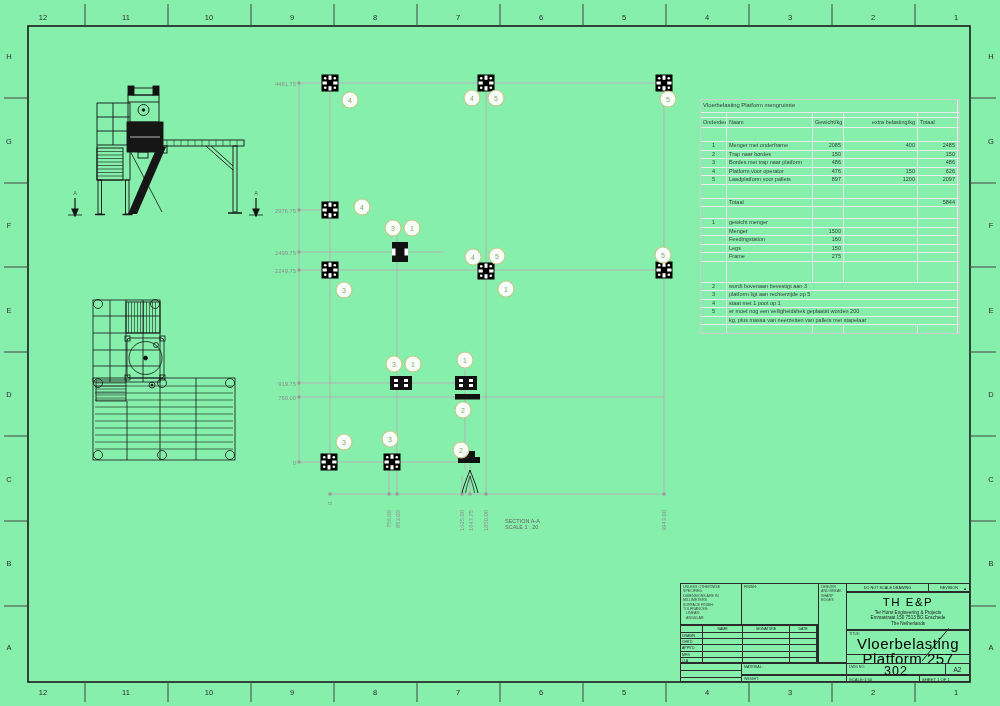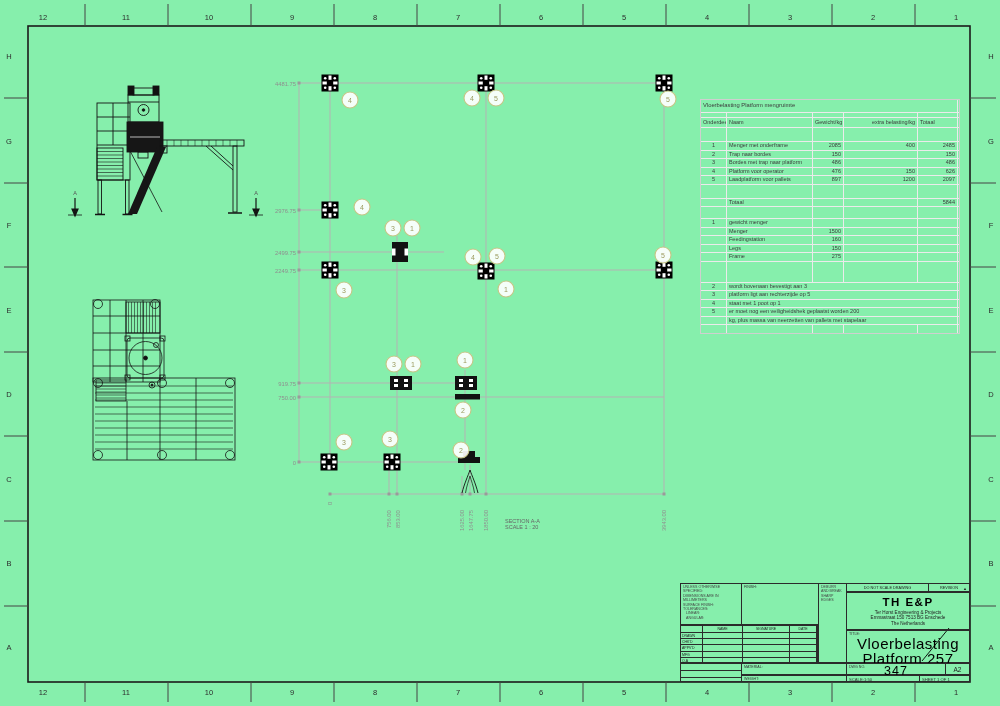--- a/index.html
+++ b/index.html
@@ -28,21 +28,21 @@
   .bx{position:absolute;border:1px solid #2b2b2b;box-sizing:border-box;background:transparent;}
   .tiny{font-size:3.6px;line-height:4.4px;color:#444;}
   .lbl{position:absolute;left:2px;top:1px;font-size:3.6px;color:#333;}
   .ctr{display:flex;align-items:center;justify-content:center;}
   .tb-grid{display:grid;grid-template-columns:22px 40px 47px 27px;grid-template-rows:7px 6.2px 6.2px 6.2px 6.2px 6.2px;}
   .gc{border-right:1px solid #2b2b2b;border-bottom:1px solid #2b2b2b;font-size:3.5px;line-height:6px;
       overflow:hidden;font-style:normal;font-weight:normal;display:block;padding-left:1px;}
   .gh{text-align:center;padding-left:0;}
   .bigtitle{font-size:15px;color:#000;text-align:center;line-height:15px;letter-spacing:0.5px;}
   .dwgnum{font-size:12.5px;color:#000;text-align:center;line-height:12px;letter-spacing:1px;}
-  .logo{font-size:11.5px;font-weight:bold;letter-spacing:1.5px;text-align:center;color:#000;}
+  .logo{font-size:11.5px;font-weight:normal;letter-spacing:1.5px;text-align:center;color:#000;}
   .addr{font-size:4.6px;line-height:5.4px;text-align:center;color:#222;}
 
   .seclabel{position:absolute;left:505px;top:518px;font-size:5.5px;color:#666;line-height:6.2px;}
 </style>
 </head>
 <body>
 
 <div class="sheet">
 
 <svg width="1000" height="706" viewBox="0 0 1000 706">
@@ -654,38 +654,38 @@
       <i class="gc">MFG</i>
           <i class="gc"></i>
           <i class="gc"></i>
           <i class="gc"></i>
       <i class="gc">Q.A</i>
           <i class="gc"></i>
           <i class="gc"></i>
           <i class="gc"></i>
     </div>
   </div>
-  <div class="bx" style="left:166px;top:47px;width:124px;height:33px">
+  <div class="bx" style="left:166px;top:47px;width:124px;height:25px">
     <span class="lbl">TITLE:</span>
     <div class="bigtitle" style="margin-top:5px">Vloerbelasting</div>
     <div class="bigtitle">Platform 257</div>
   </div>
   <div class="bx" style="left:0;top:80px;width:62px;height:19px">
     <div style="border-bottom:1px solid #2b2b2b;height:6px"></div>
     <div style="border-bottom:1px solid #2b2b2b;height:6px"></div>
   </div>
   <div class="bx" style="left:61px;top:80px;width:106px;height:12px">
     <span class="lbl">MATERIAL:</span>
   </div>
   <div class="bx" style="left:61px;top:92px;width:106px;height:7px">
     <span class="lbl" style="top:0.5px">WEIGHT:</span>
   </div>
   <div class="bx" style="left:166px;top:80px;width:100px;height:12px">
     <span class="lbl">DWG NO.</span>
-    <div class="dwgnum" style="margin-top:0.5px">347</div>
+    <div class="dwgnum" style="margin-top:0.5px">302</div>
   </div>
   <div class="bx ctr" style="left:265px;top:80px;width:25px;height:12px">
     <span style="font-size:6.5px">A2</span>
   </div>
   <div class="bx" style="left:166px;top:92px;width:74px;height:7px">
     <span class="lbl" style="top:1px;font-size:4.2px">SCALE:1:50</span>
   </div>
   <div class="bx" style="left:239px;top:92px;width:51px;height:7px">
     <span class="lbl" style="top:1px;font-size:4.2px">SHEET 1 OF 1</span>
   </div>

